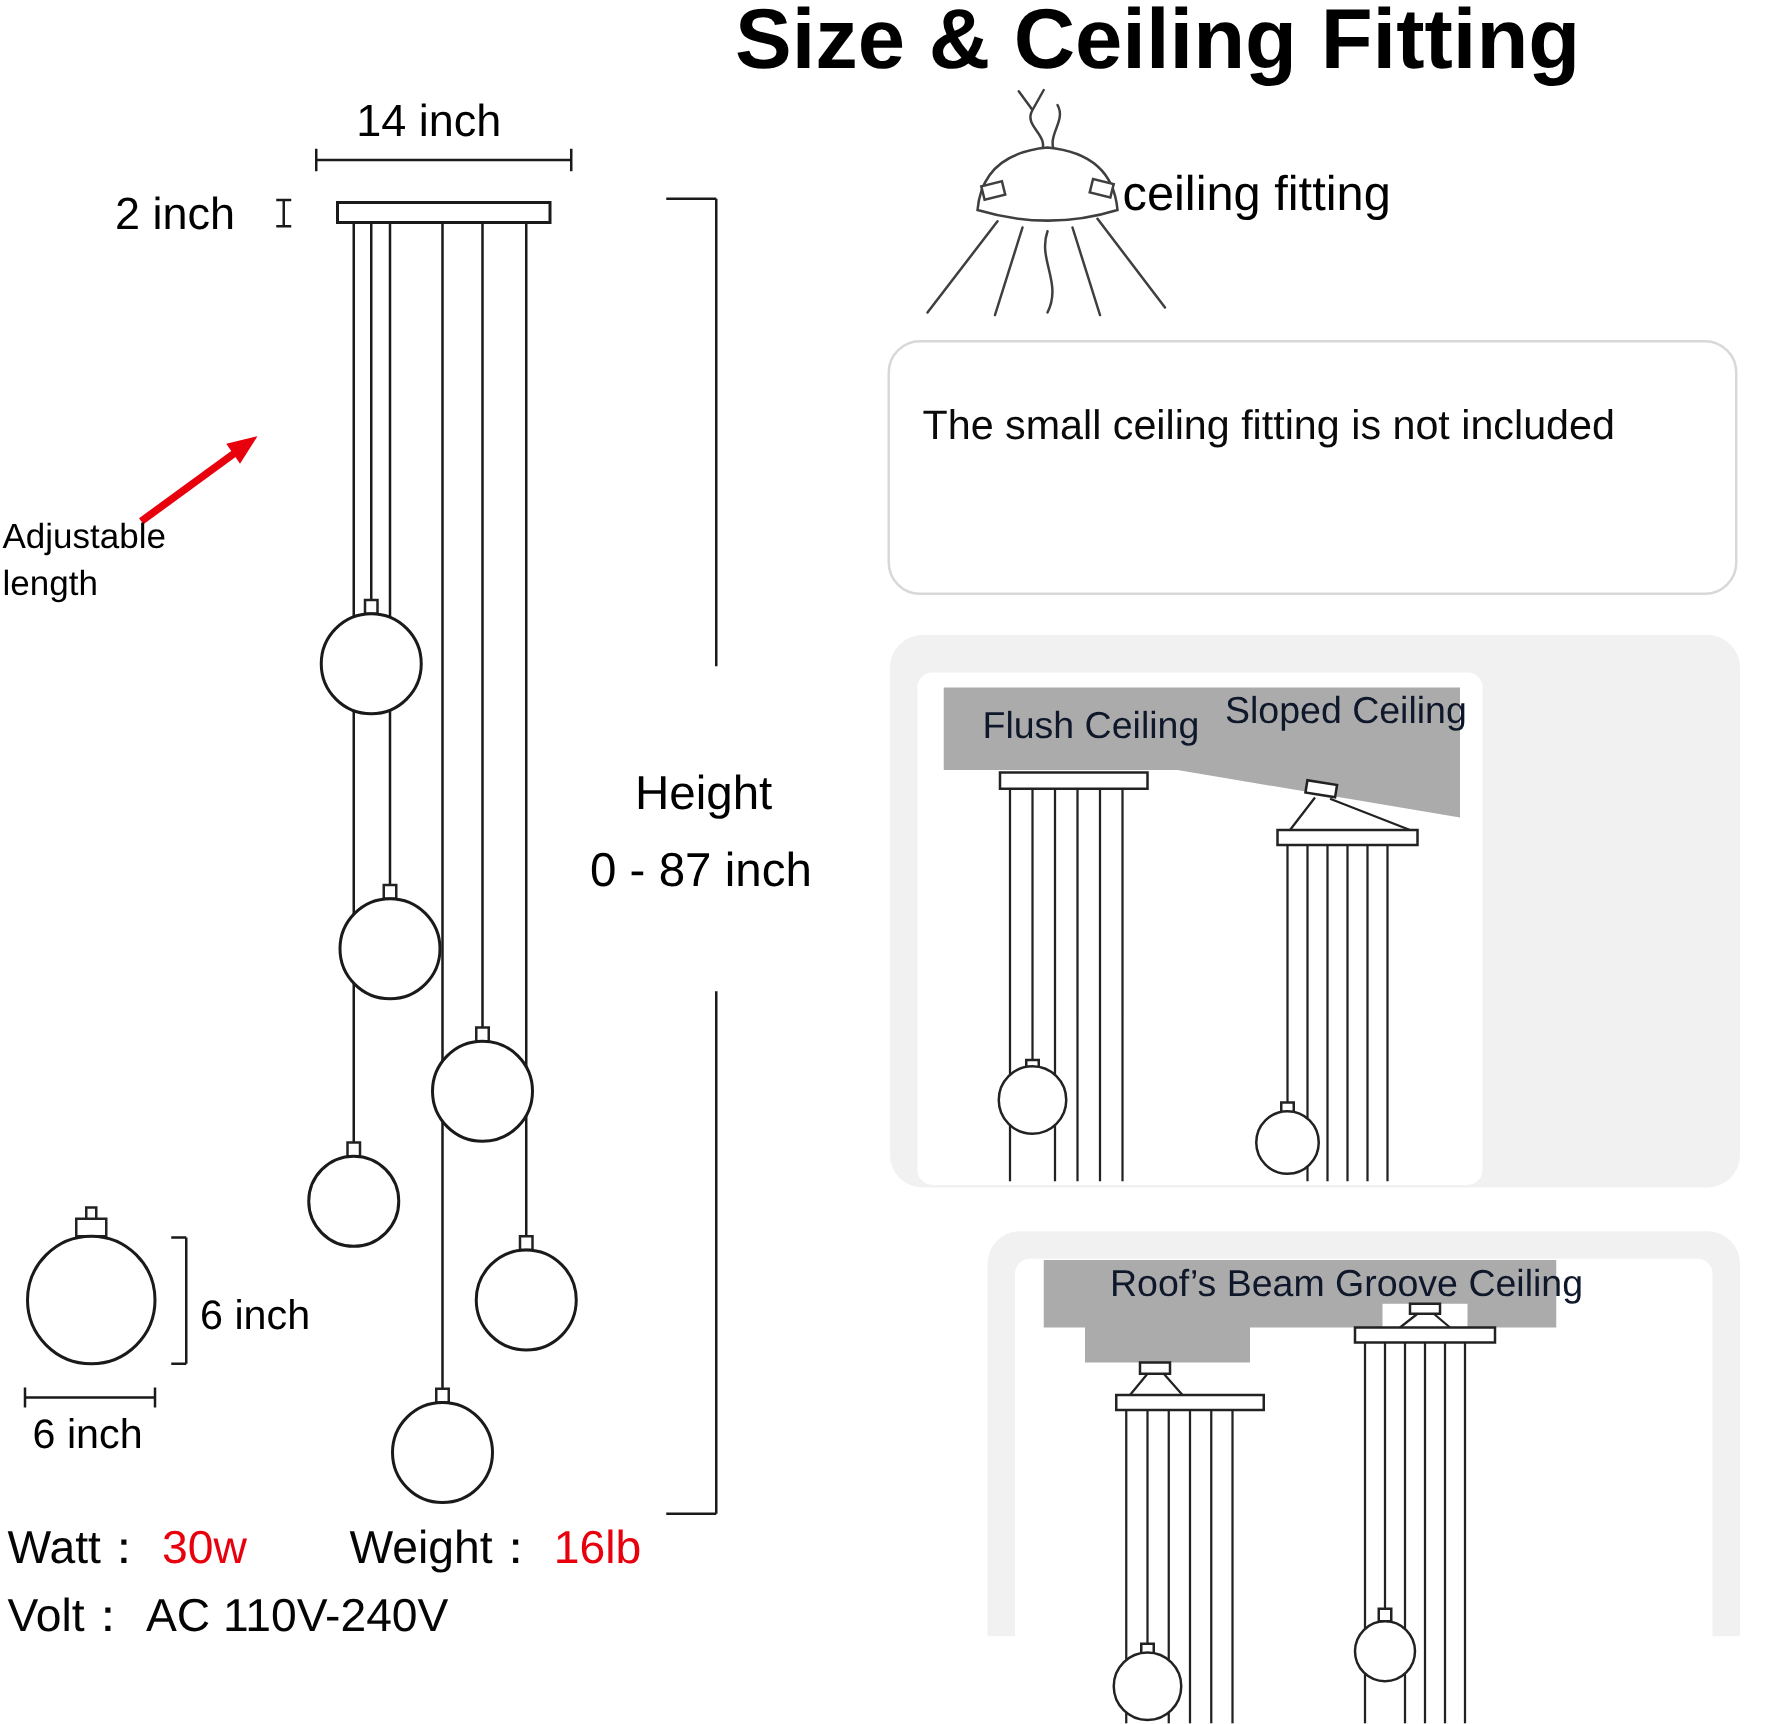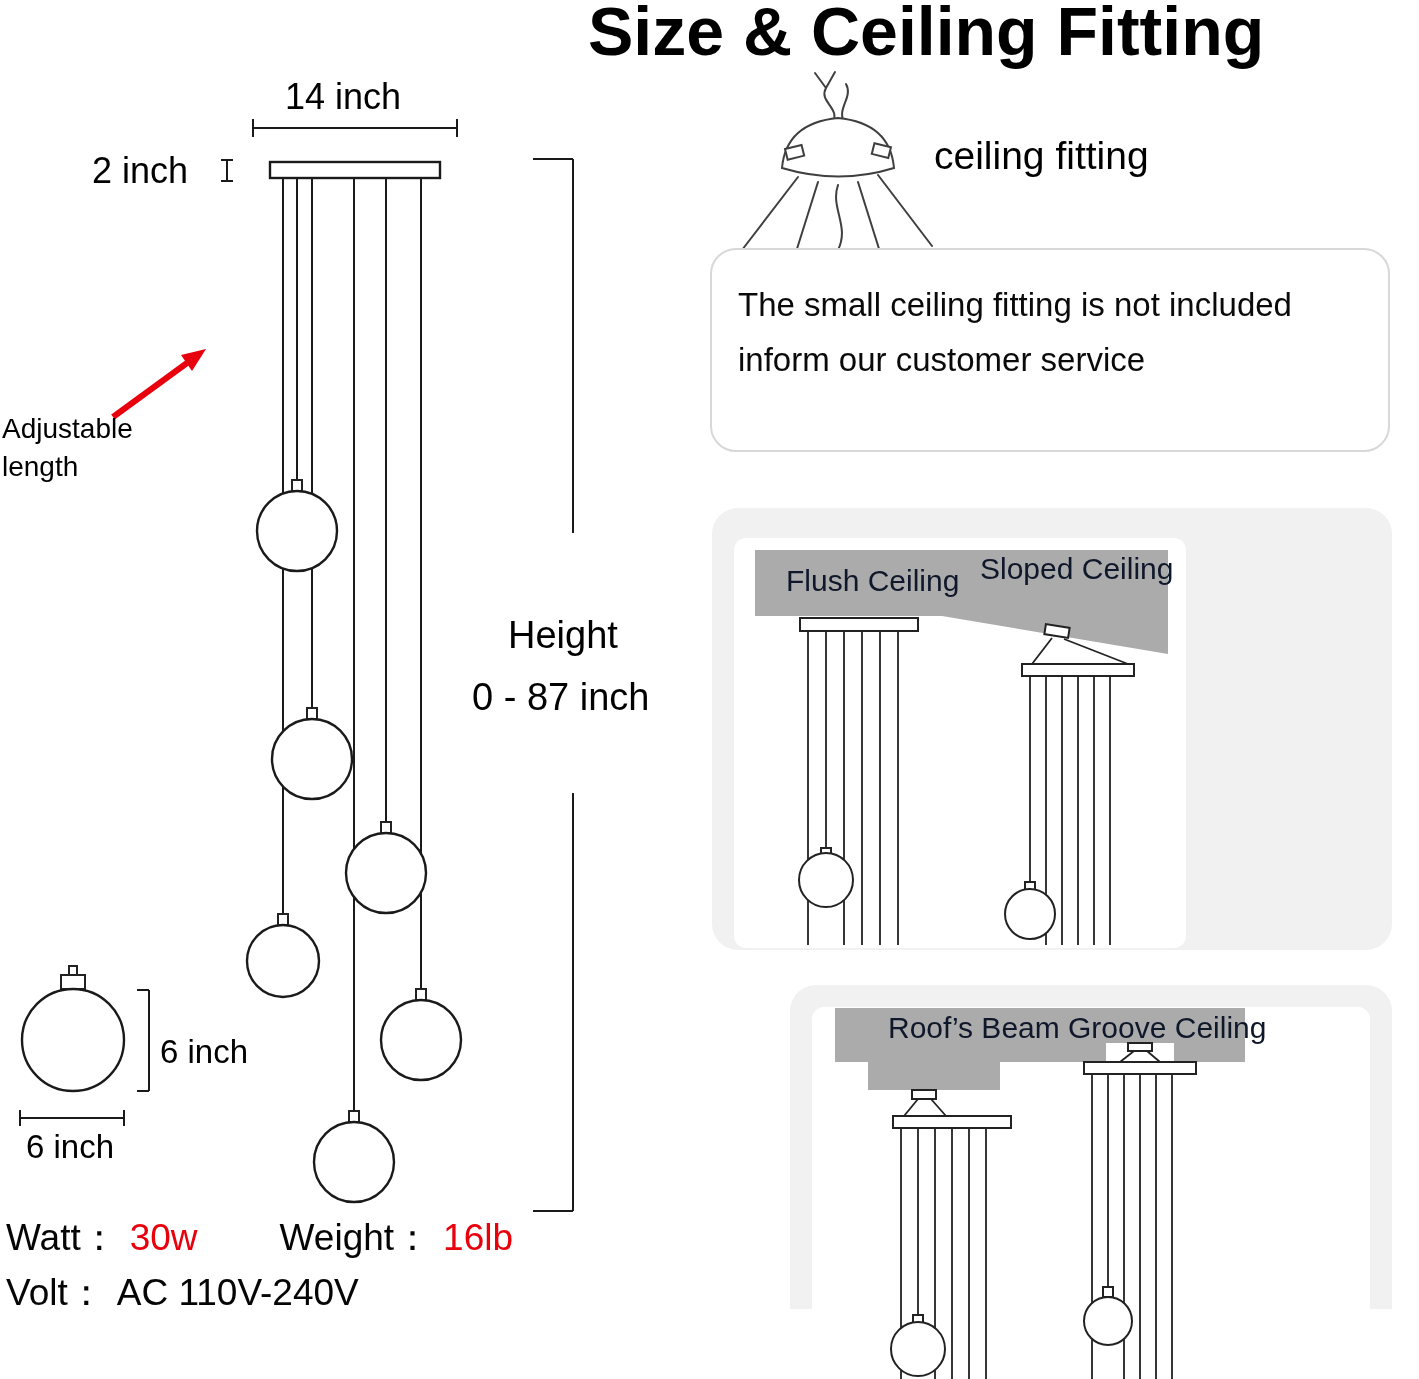--- a/index.html
+++ b/index.html
@@ -9,22 +9,22 @@
   .abs { position:absolute; }
   .nowrap { white-space:nowrap; }
   #title { left:588px; top:-8px; font-size:68px; font-weight:700; color:#000; letter-spacing:0; }
   .dim { font-size:36px; color:#000; }
   .dim-sm { font-size:33px; color:#000; }
   .adj { font-size:28px; color:#000; line-height:38px; }
   .hgt { font-size:38px; color:#000; }
   .red { color:var(--accent-red); }
   .spec { position:absolute; left:6px; font-size:37px; color:#050505; white-space:nowrap; }
   .spec .val { margin-left:12px; }
-  #ceiling-fitting-label { left:898px; top:134px; font-size:39px; color:#000;margin-left:36px; }
-  #note-box { left:710px; top:248px; width:680px; height:204px; border:2px solid var(--note-border); border-radius:26px; padding:27px 26px; background:#fff; }
+  #ceiling-fitting-label { left:898px; top:134px; font-size:39px; color:#000; }
+  #note-box { left:710px; top:272px; width:680px; height:204px; border:2px solid var(--note-border); border-radius:26px; padding:38px 26px; background:#fff; }
   .note-line { font-size:33px; line-height:55px; color:#0a0a0a; white-space:nowrap; }
   .panel { background:var(--panel-gray); border-radius:26px; }
   #panel1 { left:712px; top:508px; width:680px; height:442px; }
   #panel2 { left:790px; top:985px; width:602px; height:324px; border-radius:26px 26px 0 0; }
   .card { position:absolute; background:#fff; border-radius:12px; }
   #panel1 .card { left:22px; top:30px; width:452px; height:410px; }
   #panel2 .card { left:22px; top:22px; width:558px; height:372px; border-radius:12px 12px 0 0; }
   .panel svg { position:absolute; left:0; top:0; }
   .plabel { position:absolute; font-size:30px; color:#0f172a; white-space:nowrap; }
   svg { display:block; }
@@ -102,21 +102,20 @@
     <path class="sketch" d="M126 20 C118 34 142 40 132 56 M146 16 C154 30 134 42 146 57 M126 20 L115 5 M126 20 L135 4"></path>
     <path class="sketchfill" d="M82 100 Q86 55 138 50 Q190 55 194 100 Q139 117 82 100 Z"></path>
     <rect class="sketchfill" x="86" y="79" width="17" height="11" transform="rotate(-14 94 84)"></rect>
     <rect class="sketchfill" x="173" y="77" width="17" height="11" transform="rotate(14 181 82)"></rect>
     <path class="sketch" d="M98 109 L42 182 M118 114 L96 184 M158 114 L180 184 M178 107 L232 178 M138 117 C130 140 150 158 138 182"></path>
   </svg>
   <div class="abs nowrap" id="ceiling-fitting-label">ceiling fitting</div>
 
   <div class="abs" id="note-box">
     <div class="note-line">The small ceiling fitting is not included</div>
-    <div class="note-line">inform our customer service</div>
   </div>
 
   <div class="abs panel" id="panel1">
     <div class="card"></div>
     <svg width="680" height="442" viewBox="0 0 680 442">
       <polygon class="ceilfill" points="43,42 456,42 456,146 230,108 43,108"></polygon>
       <g>
         <rect class="shape2" x="88" y="110" width="118" height="13"></rect>
         <path class="ln2" d="M96 123 V437 M114 123 V340 M132 123 V437 M150 123 V437 M168 123 V437 M186 123 V437"></path>
         <rect class="shape2" x="109" y="340" width="10" height="10"></rect>

